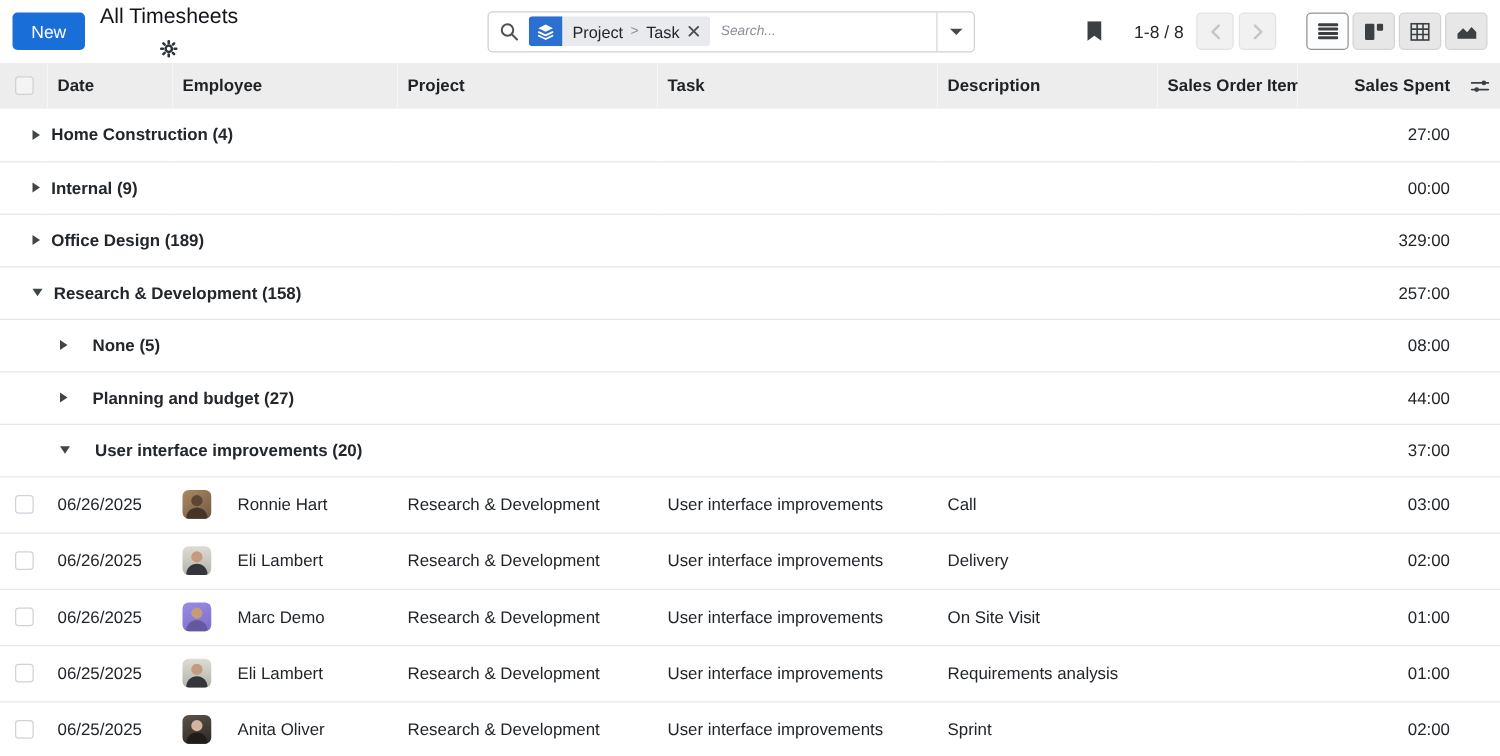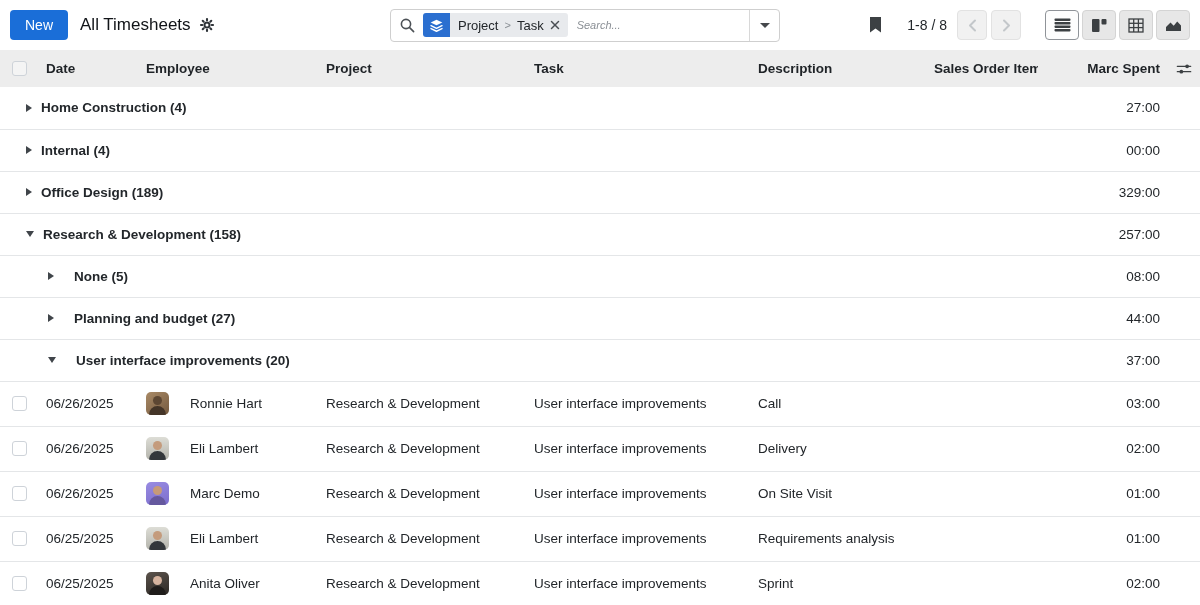--- a/index.html
+++ b/index.html
@@ -4,21 +4,21 @@
 <style>
   * { margin:0; padding:0; box-sizing:border-box; }
   html,body { width:1200px; height:605px; background:#fff; overflow:hidden;
     font-family:"Liberation Sans","DejaVu Sans",sans-serif; color:#22262a; }
 
   
   .cpanel { height:50px; display:flex; align-items:center; padding:0 10px; background:#fff; }
   .cp-left { display:flex; align-items:center; gap:12px; width:300px; }
   .btn-new { background:#1a6ed8; color:#fff; border:none; border-radius:4px;
     font-size:14px; font-weight:500; padding:7px 15px; cursor:pointer; }
-  .cp-title { font-size:17px; color:#111418; display:flex; align-items:center; gap:8px; }
+  .cp-title { font-size:17px; color:#111418; display:flex; align-items:center; gap:8px;flex-direction:column; }
   .cp-spacer { flex:1; }
 
   .searchbox { width:390px; height:33px; border:1px solid #cfcfcf; border-radius:4px;
     display:flex; align-items:center; padding-left:8px; background:#fff; }
   .facet { display:flex; align-items:stretch; height:24px; margin-left:7px; border-radius:3px; overflow:hidden; }
   .facet-ico { width:27px; background:#2b6fd0; display:flex; align-items:center; justify-content:center; }
   .facet-lbl { background:#e8eaed; display:flex; align-items:center; gap:6px; padding:0 8px;
     font-size:13px; color:#22262a; font-weight:500; }
   .facet-sep { color:#8a8f95; font-size:11px; }
   .search-input { flex:1; border:none; outline:none; font-size:11px; margin-left:9px;
@@ -205,21 +205,21 @@
   </colgroup>
   <thead>
     <tr>
       <th><span class="cbx"></span></th>
       <th>Date</th>
       <th>Employee</th>
       <th>Project</th>
       <th>Task</th>
       <th>Description</th>
       <th>Sales Order Item</th>
-      <th class="col-time">Marc Spent</th>
+      <th class="col-time">Sales Spent</th>
       <th>
         <span class="hdr-adjust">
           <svg width="16" height="14" viewBox="0 0 18 14">
             <line x1="1.5" y1="4" x2="16.5" y2="4" stroke="#3c4043" stroke-width="1.5" stroke-linecap="round"></line>
             <circle cx="12.5" cy="4" r="2.1" fill="#3c4043"></circle>
             <line x1="1.5" y1="10" x2="16.5" y2="10" stroke="#3c4043" stroke-width="1.5" stroke-linecap="round"></line>
             <circle cx="6" cy="10" r="2.1" fill="#3c4043"></circle>
           </svg>
         </span>
       </th>
@@ -234,21 +234,21 @@
         <span>Home Construction (4)</span>
           </div>
         </td>
       <td class="col-time">27:00</td>
         <td></td>
     </tr>
     <tr class="group-row">
       <td colspan="7" class="grp-cell">
           <div class="grp-inner lvl1">
         <span class="caret-right"></span>
-        <span>Internal (4)</span>
+        <span>Internal (9)</span>
           </div>
         </td>
       <td class="col-time">00:00</td>
         <td></td>
     </tr>
     <tr class="group-row">
       <td colspan="7" class="grp-cell">
           <div class="grp-inner lvl1">
         <span class="caret-right"></span>
         <span>Office Design (189)</span>

